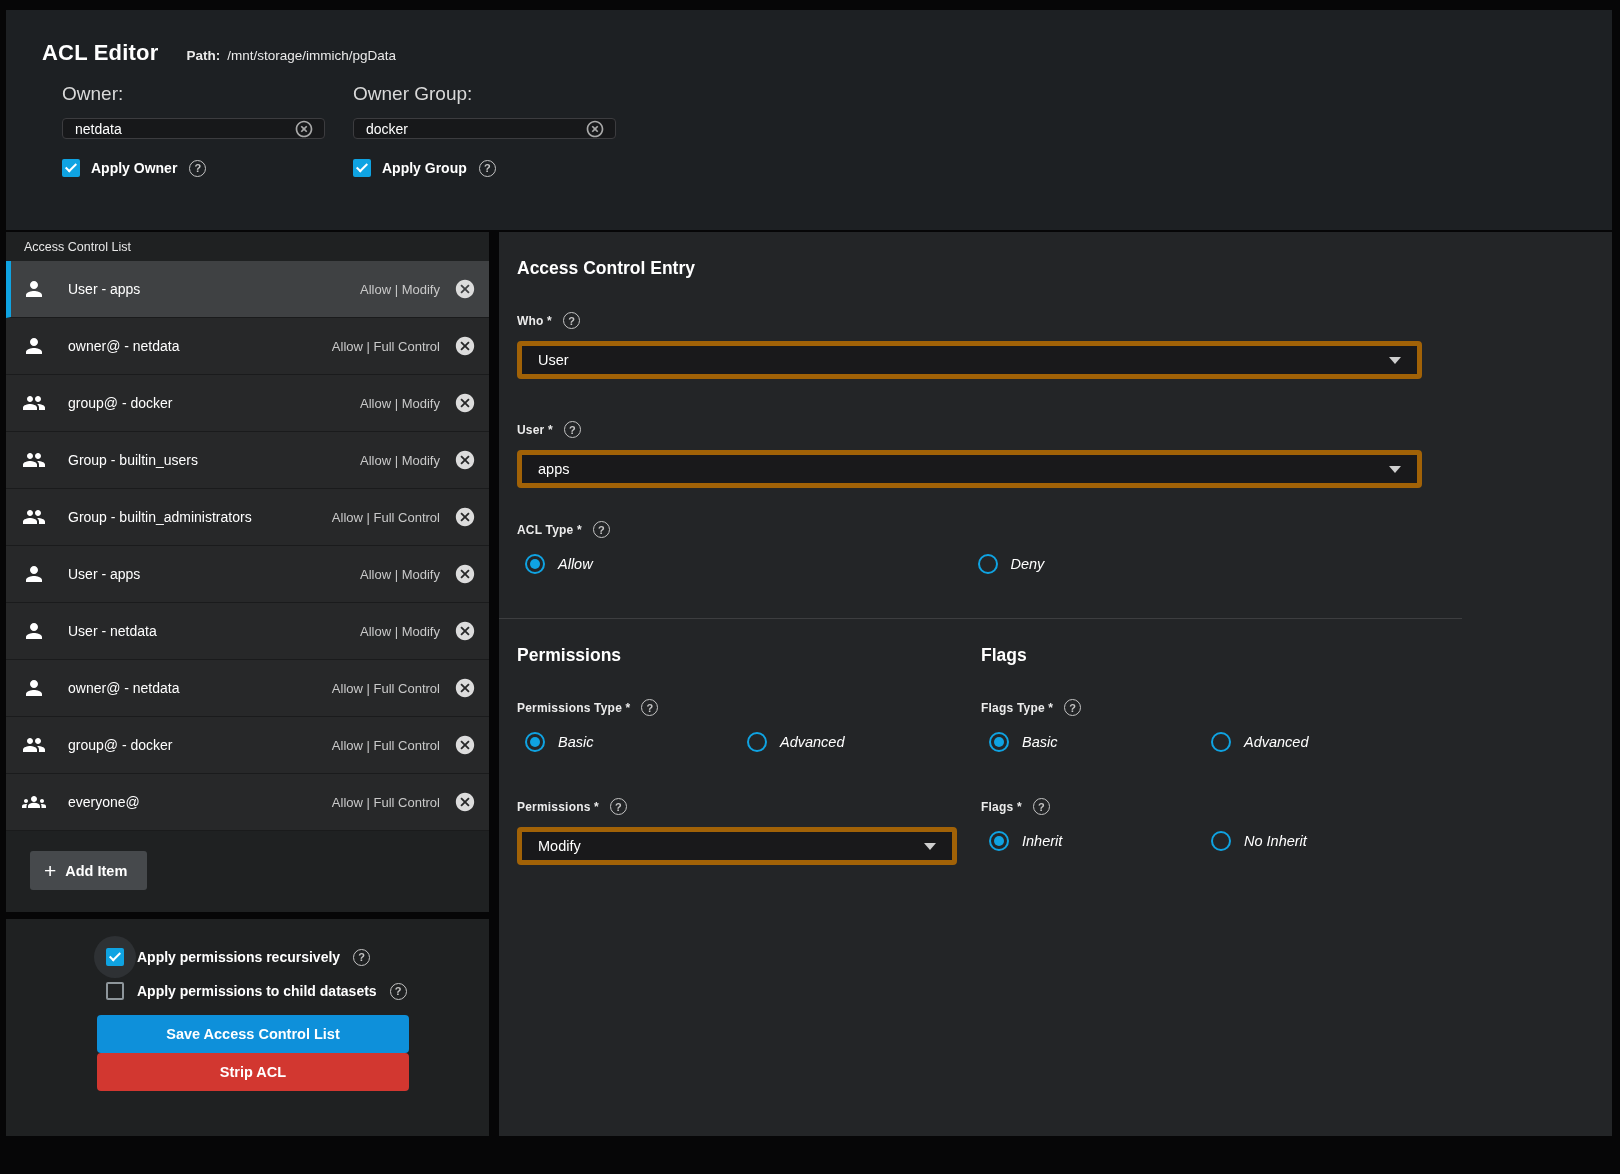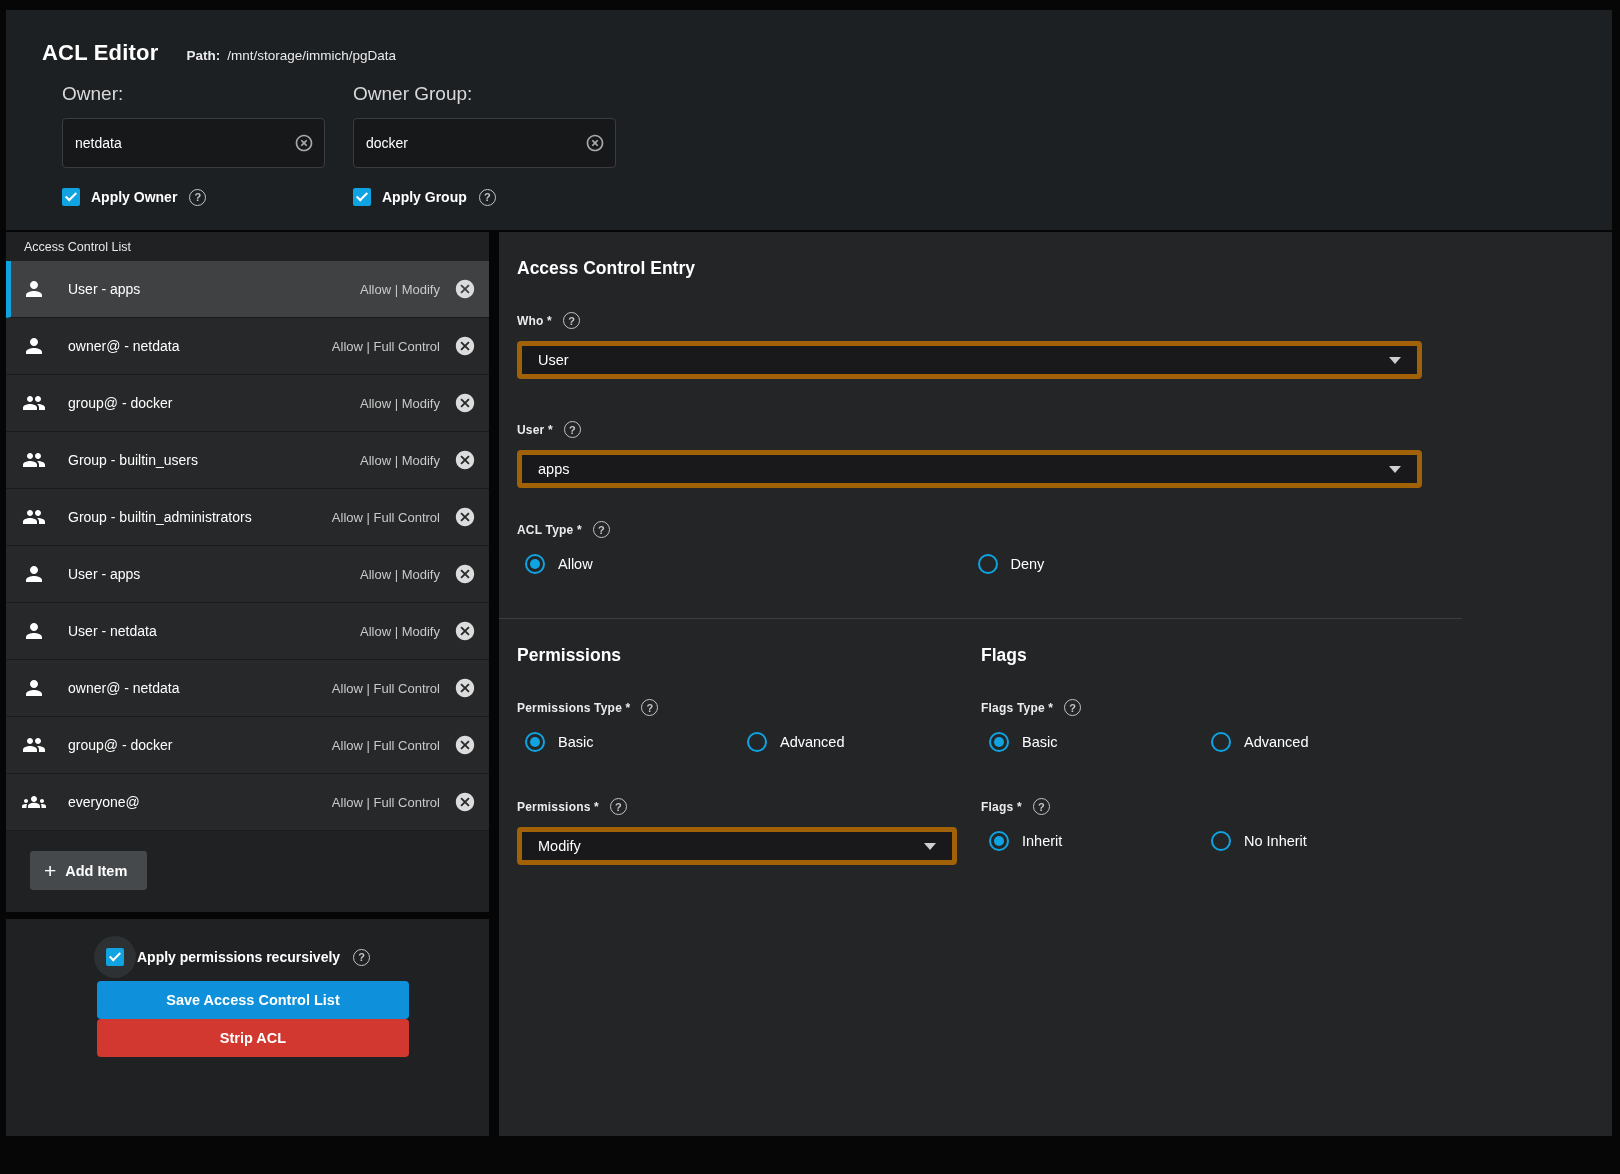--- a/index.html
+++ b/index.html
@@ -24,21 +24,21 @@
 
   
   .header-card{background:var(--bg-header);height:220px;flex:none;padding:30px 30px 0 36px;}
   .title-row{display:flex;align-items:baseline;gap:28px;}
   .app-title{font-size:22px;font-weight:bold;letter-spacing:.2px;}
   .path{font-size:13.5px;color:#eaeaea;}
   .path-label{font-weight:bold;margin-right:7px;}
   .fields-row{display:flex;gap:28px;margin-top:17px;margin-left:20px;}
   .field-col{width:263px;}
   .field-label{display:block;color:#d9d9d9;font-size:19px;margin-bottom:13px;}
-  .text-input{height:50px;background:var(--bg-input);border:1px solid var(--border-input);border-radius:4px;display:flex;align-items:center;padding:0 10px 0 12px;}
+  .text-input{height:21px;background:var(--bg-input);border:1px solid var(--border-input);border-radius:4px;display:flex;align-items:center;padding:0 10px 0 12px;}
   .text-input input{flex:1;min-width:0;background:transparent;border:none;outline:none;color:var(--text);font-size:14px;font-family:inherit;}
   .clear-icon{width:20px;height:20px;flex:none;cursor:pointer;display:flex;}
   .check-row{display:flex;align-items:center;gap:11px;margin-top:20px;}
 
   
   .checkbox{width:18px;height:18px;border-radius:2px;position:relative;flex:none;cursor:pointer;}
   .checkbox.checked{background:var(--accent);}
   .checkbox.checked::after{content:"";position:absolute;left:6px;top:2px;width:4px;height:9px;border:solid #fff;border-width:0 2px 2px 0;transform:rotate(45deg);}
   .checkbox.unchecked{border:2px solid #8e969b;background:transparent;}
   .check-label{font-size:14px;color:#fff;font-weight:bold;}
@@ -76,21 +76,21 @@
   .right-panel{flex:1;margin-left:10px;background:var(--bg-right);padding:26px 0 0 18px;min-width:0;overflow:hidden;}
   .section-title{font-size:17.5px;font-weight:bold;color:#fff;}
   .label-row{display:flex;align-items:center;gap:10px;margin:33px 0 12px 0;}
   .label-row.gap-md{margin-top:42px;}
   .label-row.gap-lg{margin-top:46px;}
   .field-small-label{font-size:12px;font-weight:bold;color:#ececec;letter-spacing:.2px;}
   .select{width:905px;height:38px;background:#19191b;border:5px solid #a16207;border-radius:4px;display:flex;align-items:center;padding:0 16px;cursor:pointer;}
   .select.narrow-select{width:440px;}
   .sel-value{flex:1;font-size:14.5px;color:#fff;}
   .chevron{width:0;height:0;border-left:6px solid transparent;border-right:6px solid transparent;border-top:7px solid #cfcfcf;flex:none;}
-  .radio-row{display:grid;grid-template-columns:1fr 1fr;width:905px;margin-top:16px;}
+  .radio-row{display:grid;grid-template-columns:1fr 1fr;width:905px;margin-top:16px;font-style:italic;}
   .radio-row.narrow{width:450px;grid-template-columns:222px 1fr;margin-top:16px;}
   .radio-opt{display:flex;align-items:center;gap:13px;cursor:pointer;padding-left:8px;}
   .radio{width:20px;height:20px;border-radius:50%;border:2px solid var(--accent);position:relative;flex:none;}
   .radio.selected::after{content:"";position:absolute;inset:3px;border-radius:50%;background:var(--accent);}
   .radio-label{font-size:14.5px;color:#fff;}
   .divider{width:963px;height:1px;background:#3d3e40;margin:44px 0 0 -18px;}
   .columns{display:grid;grid-template-columns:464px 1fr;margin-top:26px;}
 </style>
 </head>
 <body>
@@ -317,20 +317,27 @@
       </div>
 
       <div class="footer-card">
         <div class="foot-check">
           <span class="ripple on">
             <span class="checkbox checked"></span>
           </span>
           <span class="check-label">Apply permissions recursively</span>
           <span class="help-icon"></span>
         </div>
+        <div class="foot-check">
+          <span class="ripple">
+            <span class="checkbox unchecked"></span>
+          </span>
+          <span class="check-label">Apply permissions to child datasets</span>
+          <span class="help-icon"></span>
+        </div>
         <button class="action-btn save-btn">Save Access Control List</button>
         <button class="action-btn strip-btn">Strip ACL</button>
       </div>
     </aside>
 
     <main class="right-panel">
       <h2 class="section-title">Access Control Entry</h2>
 
       <div class="label-row">
         <span class="field-small-label">Who *</span>

